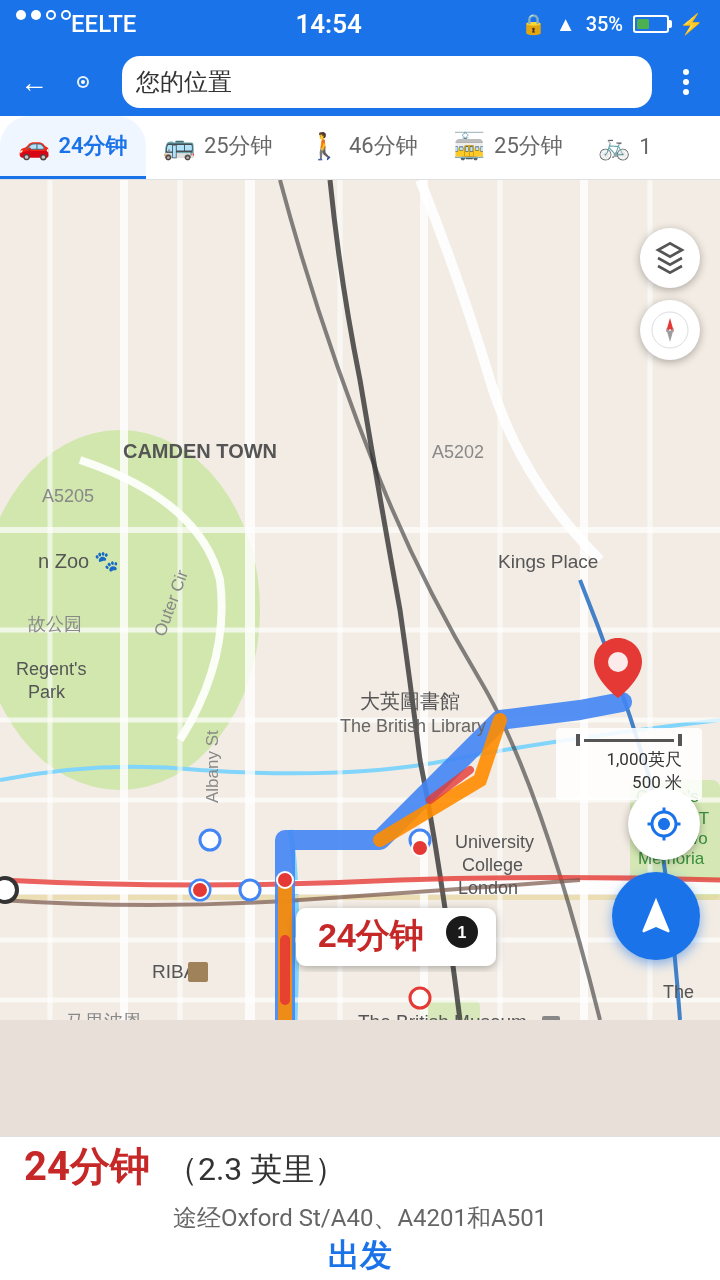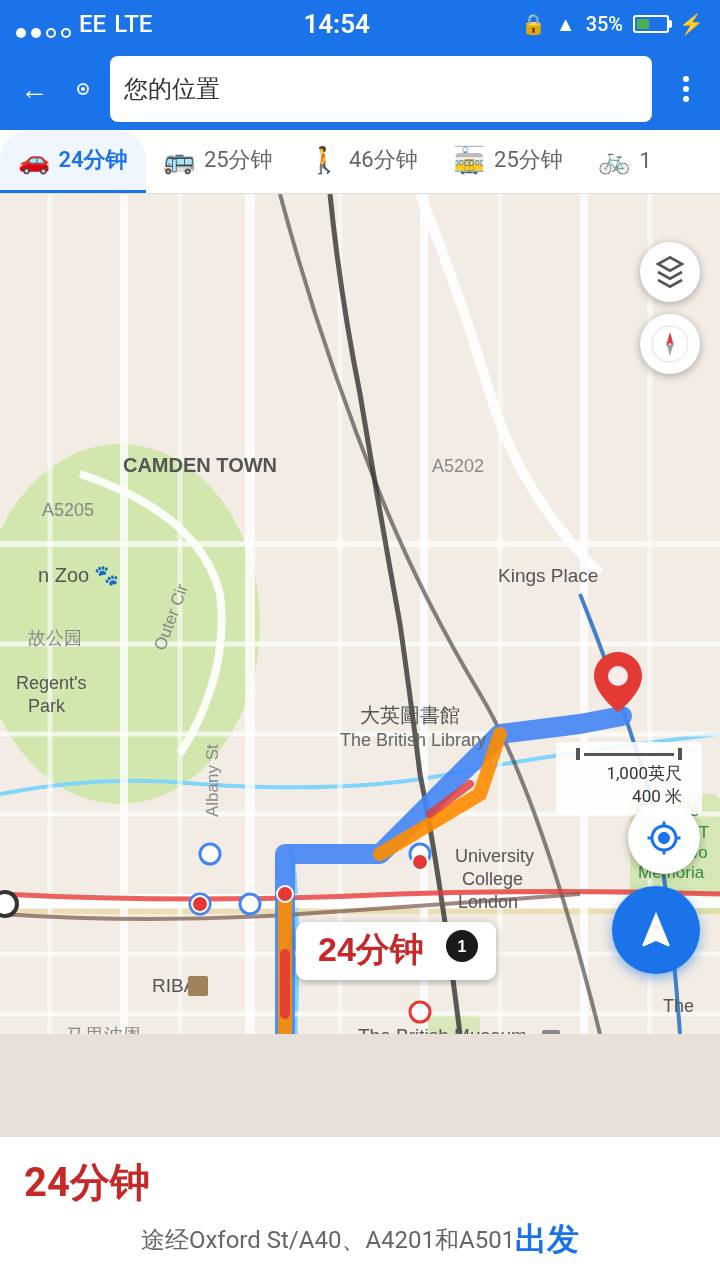--- a/index.html
+++ b/index.html
@@ -11,21 +11,21 @@
       height: 48px;
       background: #1a73e8;
       display: flex;
       align-items: center;
       justify-content: space-between;
       padding: 0 16px;
       color: white;
       font-size: 24px;
       font-weight: 500;
     }
-    .status-left { display: flex; align-items: flex-end; gap: 8px; }
+    .status-left { display: flex; align-items: flex-start; }
     .status-dots { display: flex; gap: 5px; }
     .dot { width: 10px; height: 10px; border-radius: 50%; background: white; }
     .dot.empty { background: transparent; border: 2px solid white; }
     .status-center { font-size: 26px; font-weight: 600; }
     .status-right { display: flex; align-items: center; gap: 10px; font-size: 20px; }
     .battery { display: flex; align-items: center; gap: 4px; }
     .battery-icon { width: 36px; height: 18px; border: 2px solid white; border-radius: 3px; position: relative; display: flex; align-items: center; padding: 2px; }
     .battery-icon::after { content: ''; width: 3px; height: 8px; background: white; position: absolute; right: -5px; top: 50%; transform: translateY(-50%); border-radius: 0 2px 2px 0; }
     .battery-fill { height: 100%; width: 42%; background: #4caf50; border-radius: 1px; }
 
@@ -47,26 +47,27 @@
       color: white; font-size: 28px; cursor: pointer; flex-shrink: 0;
     }
     .nav-location-icon {
       width: 30px; height: 30px;
       display: flex; align-items: center; justify-content: center;
       flex-shrink: 0;
     }
     .nav-input {
       flex: 1;
       background: white;
-      border-radius: 8px;
-      padding: 19px 14px;
+      border-radius: 18px;
+      padding: 12px 14px;
       font-size: 24px;
       color: #333;
       border: none;
       outline: none;
+      margin-left: 12px;
     }
     .nav-more-btn {
       width: 44px; height: 44px;
       display: flex; align-items: center; justify-content: center;
       color: white; font-size: 28px; cursor: pointer; flex-shrink: 0;
     }
     .nav-dots-vertical {
       display: flex; flex-direction: column; gap: 4px; align-items: center;
     }
     .nav-dots-vertical span {
@@ -189,21 +190,22 @@
       font-weight: 700;
       color: #c62828;
     }
     .bottom-distance {
       font-size: 32px;
       color: #333;
     }
     .bottom-row2 {
       display: flex;
       align-items: center;
-      justify-content: center;
+      justify-content: flex-start;
+      flex-direction: column;
     }
     .bottom-via {
       font-size: 24px;
       color: #666;
     }
     .start-btn {
       background: transparent;
       border: none;
       font-size: 32px;
       font-weight: 700;
@@ -468,25 +470,26 @@
       </svg>
   </div>
 
   <div style="position:absolute;bottom:220px;right:18px;background:rgba(255,255,255,0.88);padding:6px 20px;border-radius:4px;font-size:17px;color:#333;text-align:right;">
     <div style="display:flex;align-items:center;gap:4px;margin-bottom:2px;">
       <div style="width:4px;height:12px;background:#555;"></div>
       <div style="height:3px;background:#555;width:90px;"></div>
       <div style="width:4px;height:12px;background:#555;"></div>
     </div>
     <div style="font-size:17px;">1,000英尺</div>
-    <div style="font-size:17px;">400 米</div>
+    <div style="font-size:17px;">500 米</div>
   </div>
 </div>
 
 <div class="bottom-panel">
   <div class="bottom-row1">
     <span class="bottom-time">24分钟</span>
+    <span class="bottom-distance">（2.3 英里）</span>
   </div>
   <div class="bottom-row2">
     <span class="bottom-via">途经Oxford St/A40、A4201和A501</span>
     <button class="start-btn">出发</button>
   </div>
 </div>
 
 </body></html>

